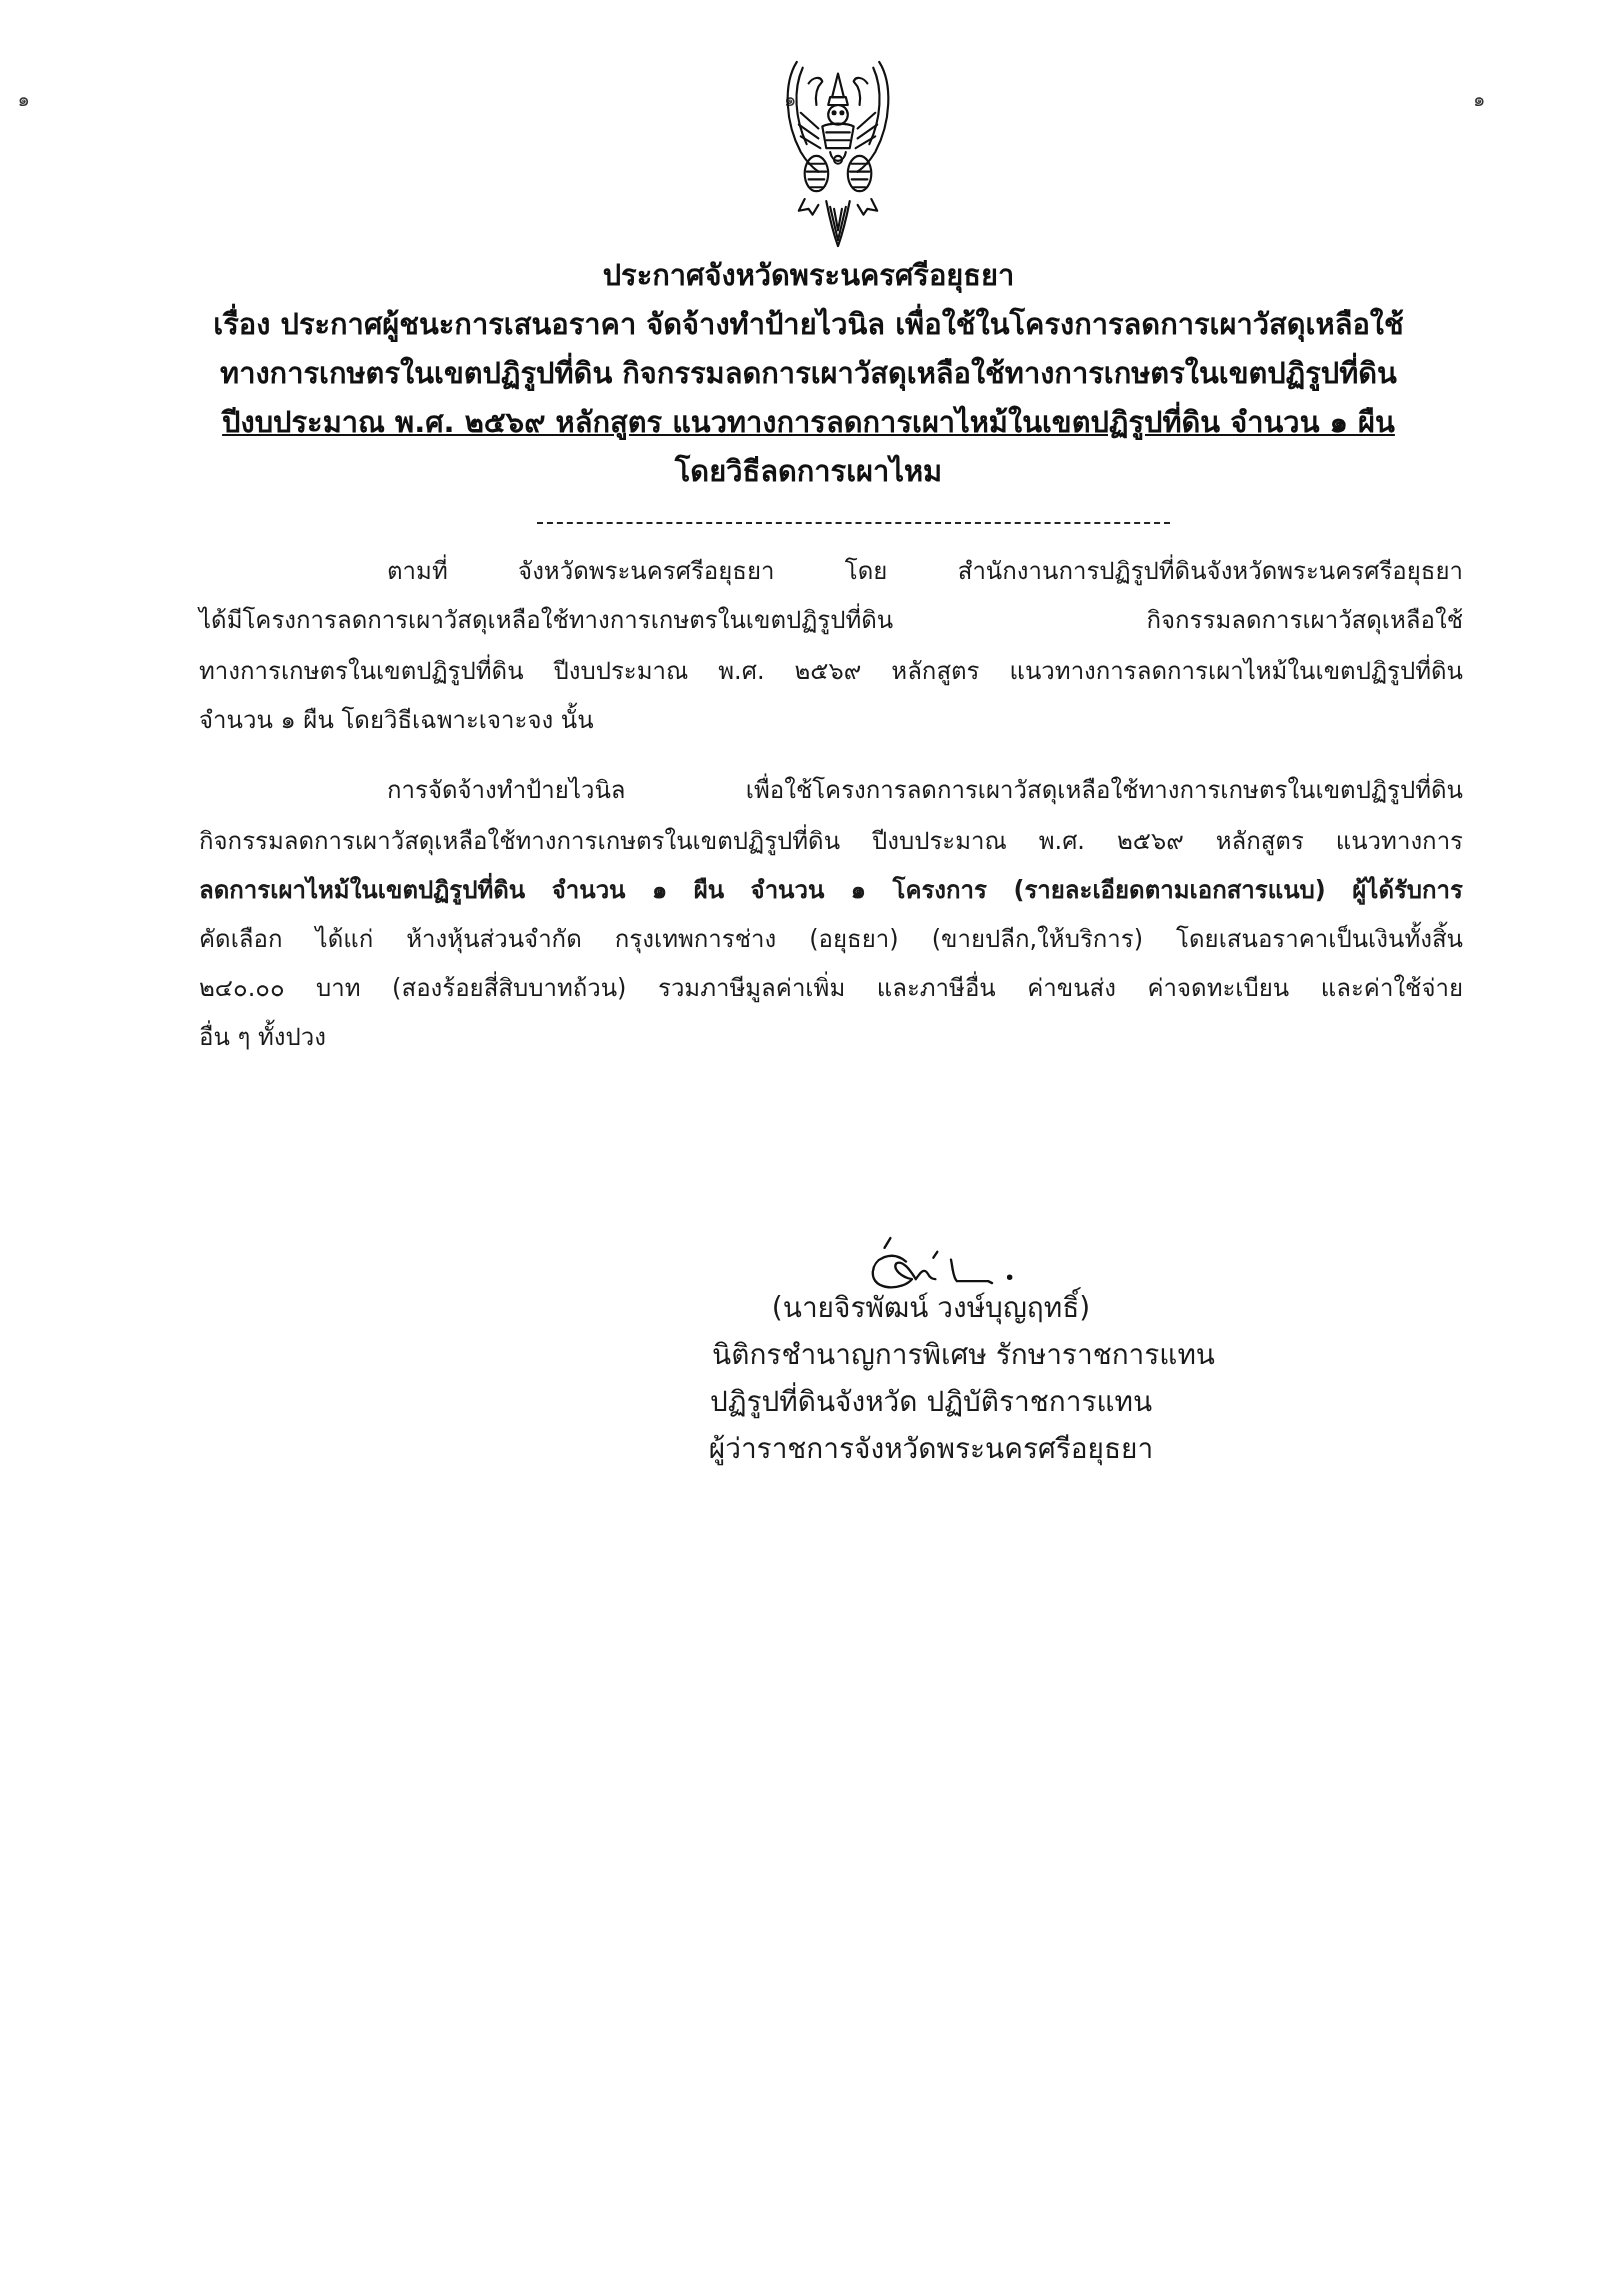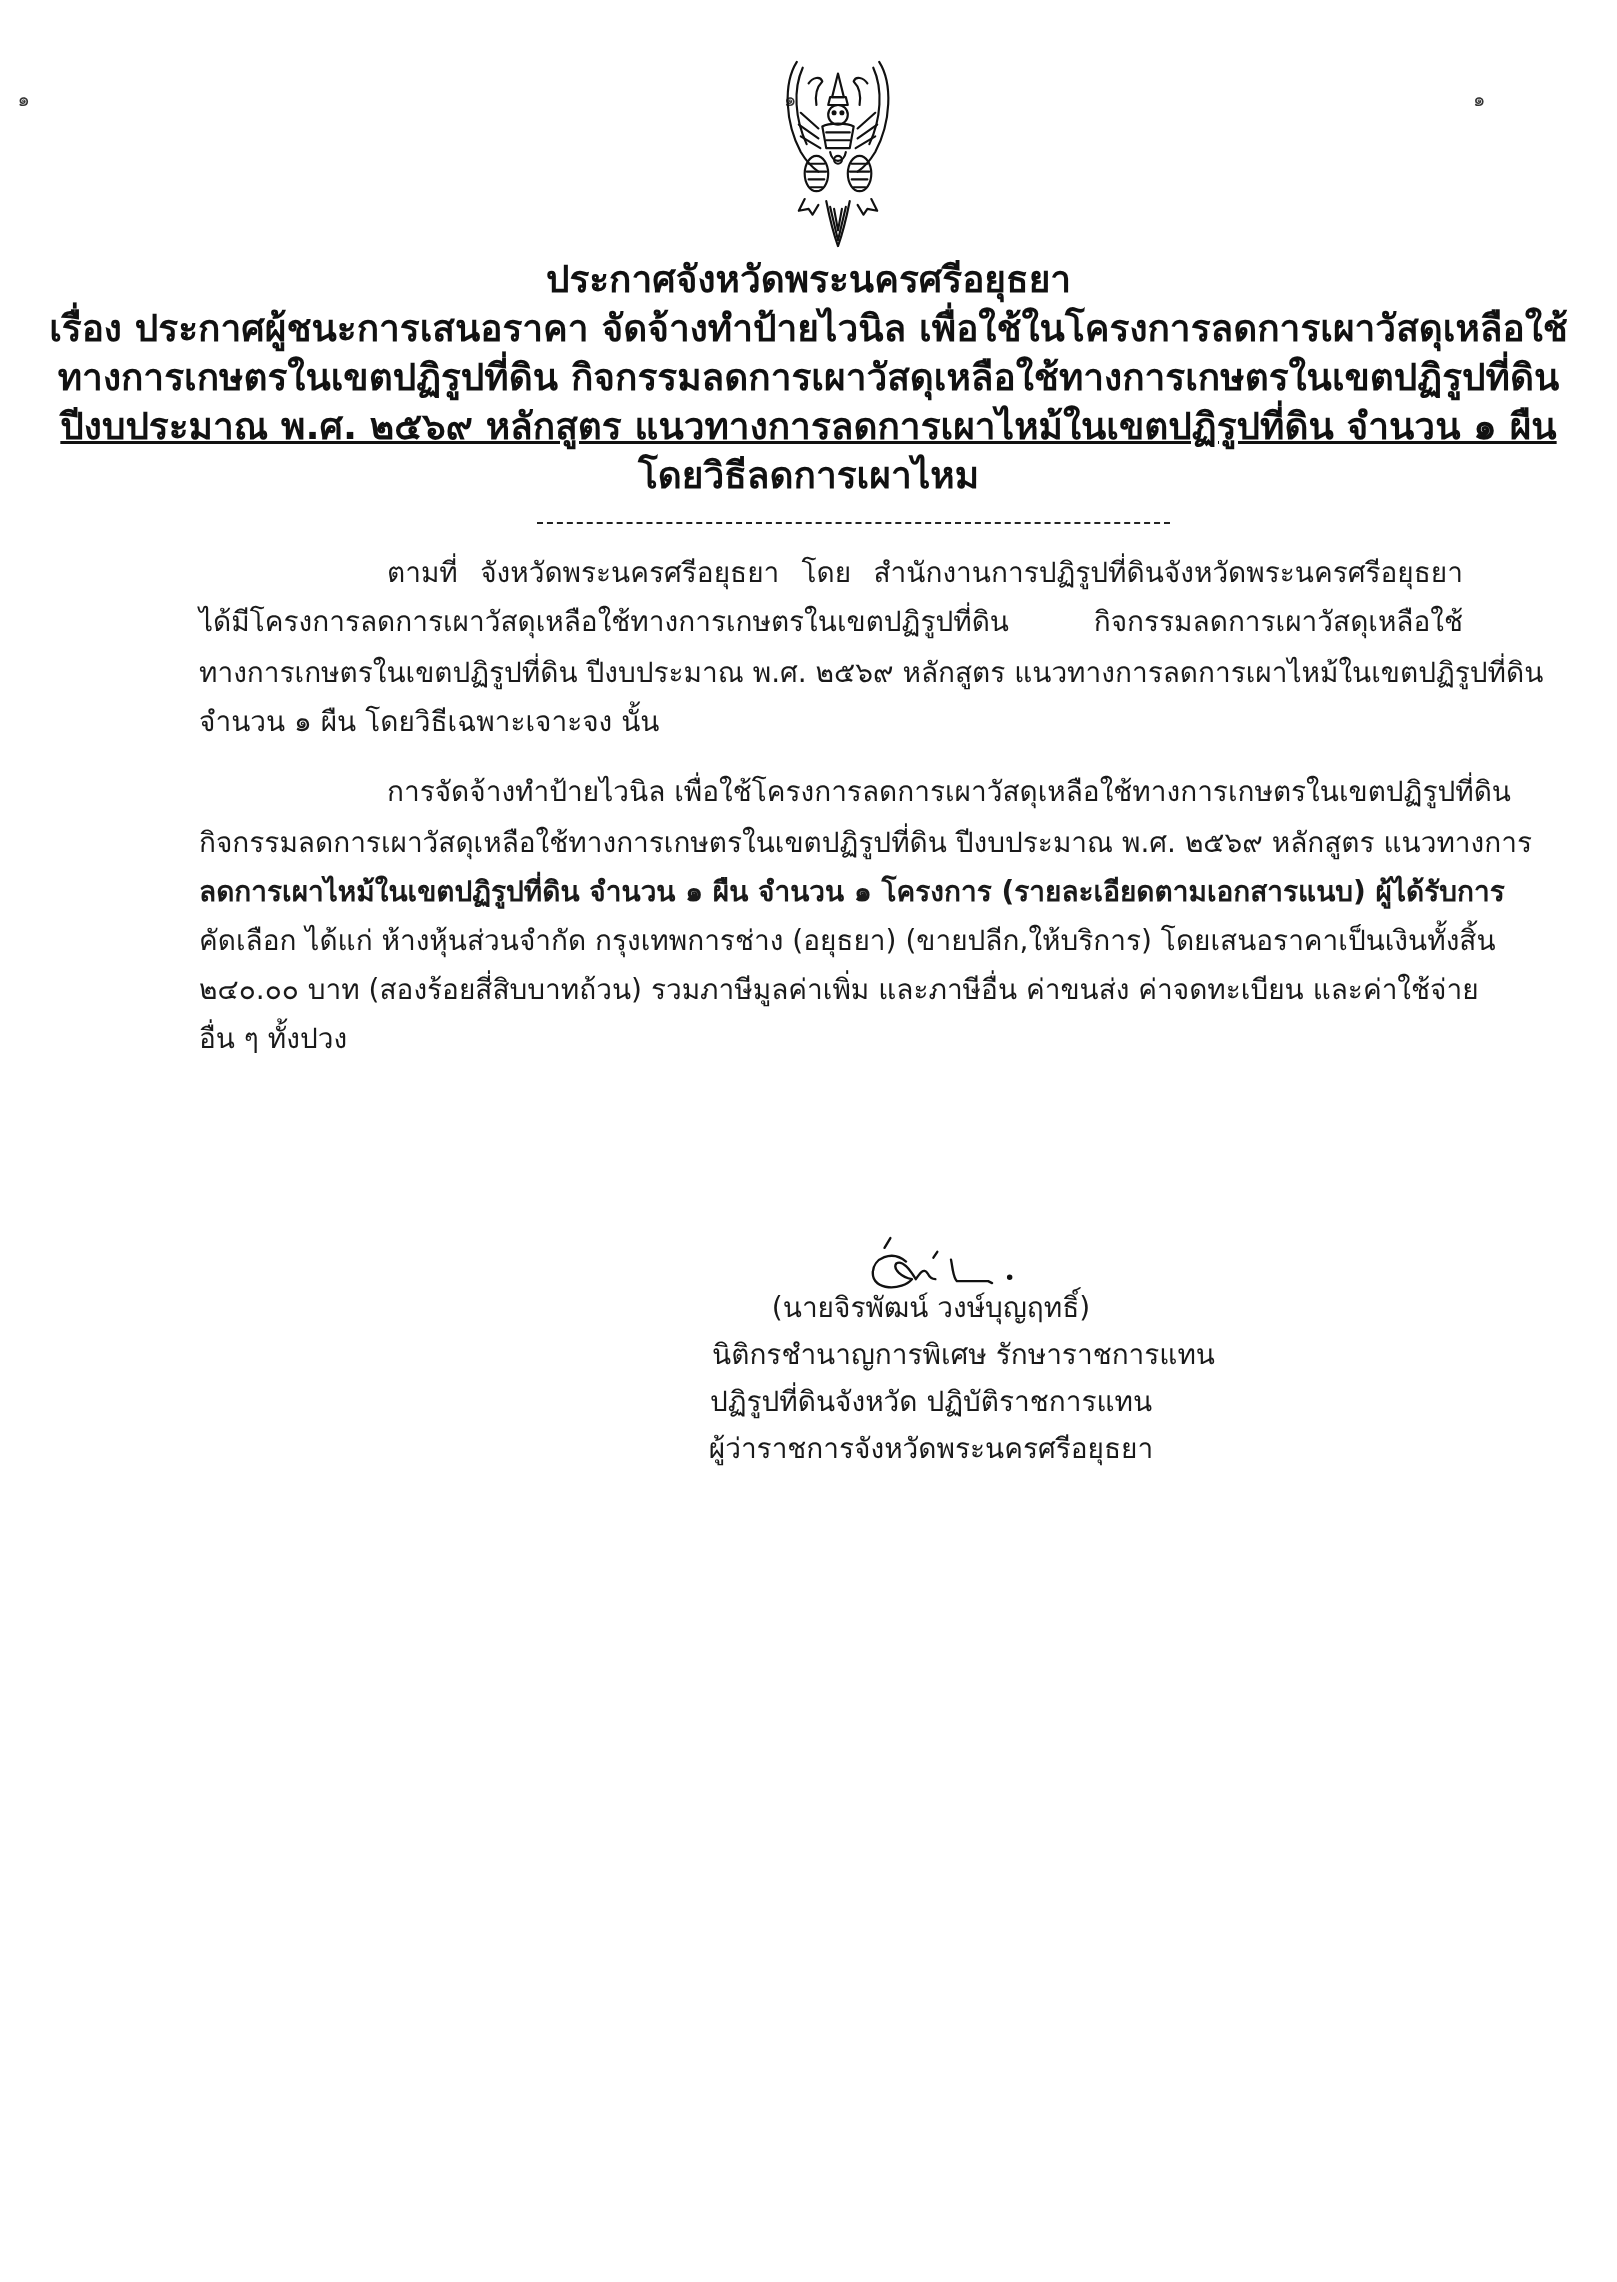--- a/index.html
+++ b/index.html
@@ -33,37 +33,37 @@
       left: 779px;
       top: 54px;
       width: 118px;
       height: 196px;
     }
     .heading-line {
       position: absolute;
       left: 0;
       width: 1617px;
       text-align: center;
-      font-size: 37px;
+      font-size: 29px;
       font-weight: bold;
       line-height: 1;
       color: #111;
       white-space: nowrap;
     }
     .divider {
       position: absolute;
       left: 537px;
       top: 522px;
       width: 633px;
       height: 0;
       border-top: 2px dashed #222;
     }
     .body-line {
       position: absolute;
-      font-size: 28px;
+      font-size: 24px;
       line-height: 1;
       color: #1a1a1a;
       white-space: nowrap;
     }
     .justify {
       left: 199px;
       width: 1264px;
       text-align: justify;
       text-align-last: justify;
     }

